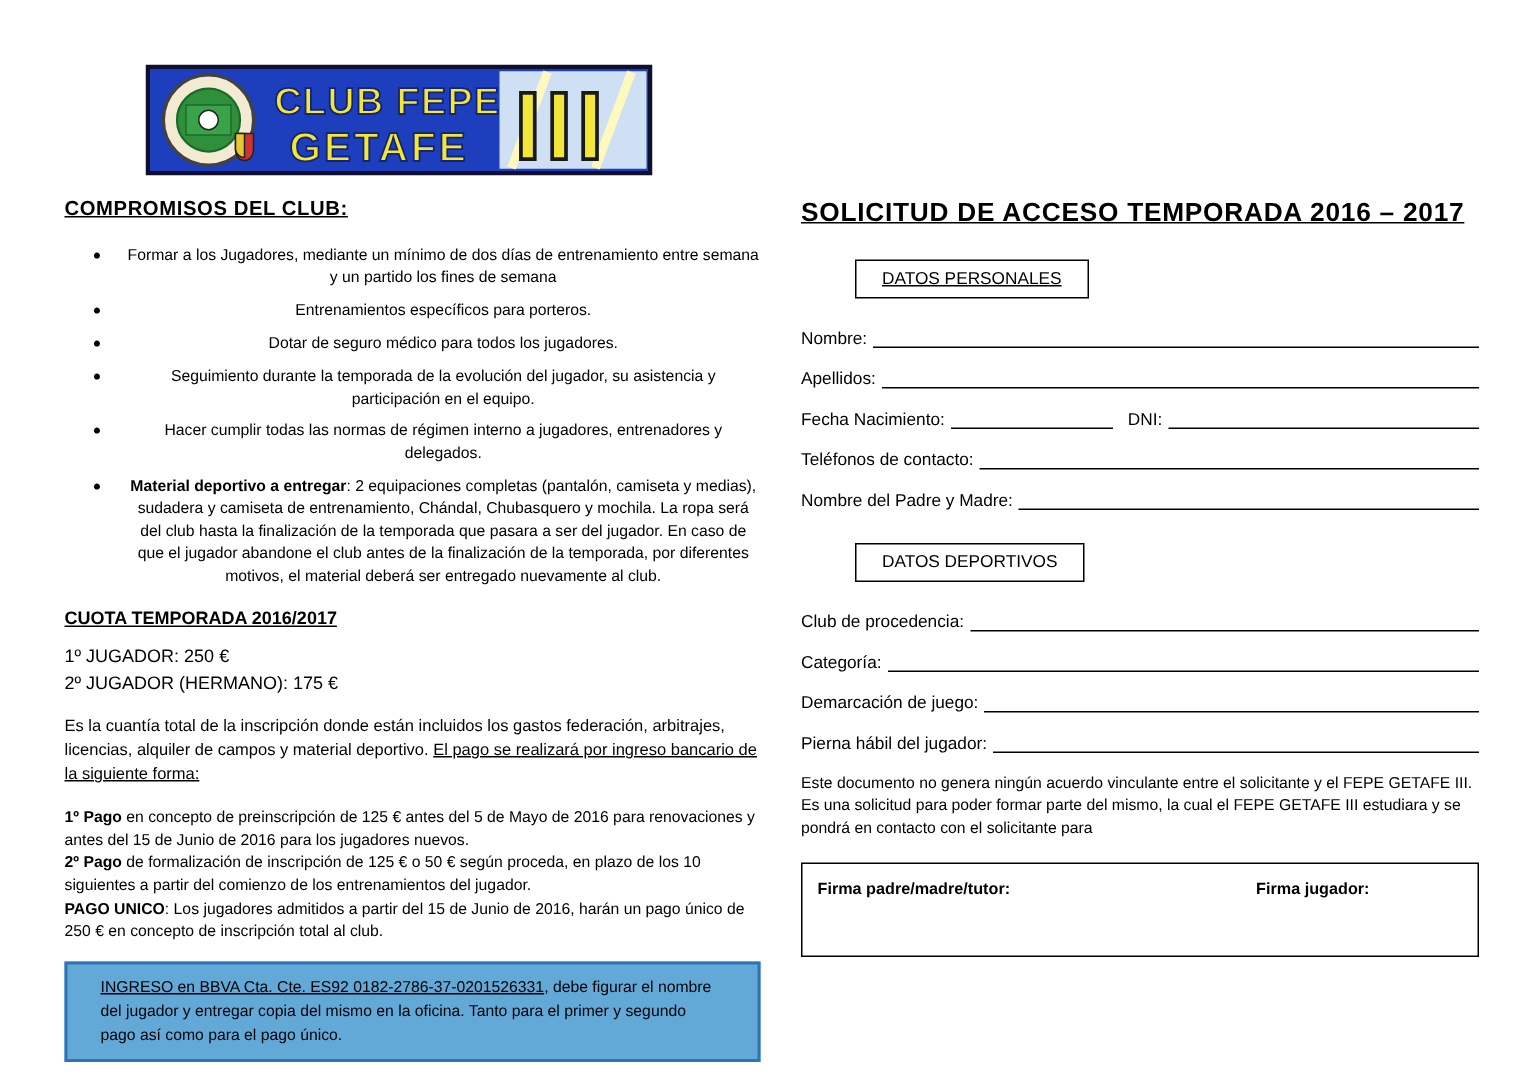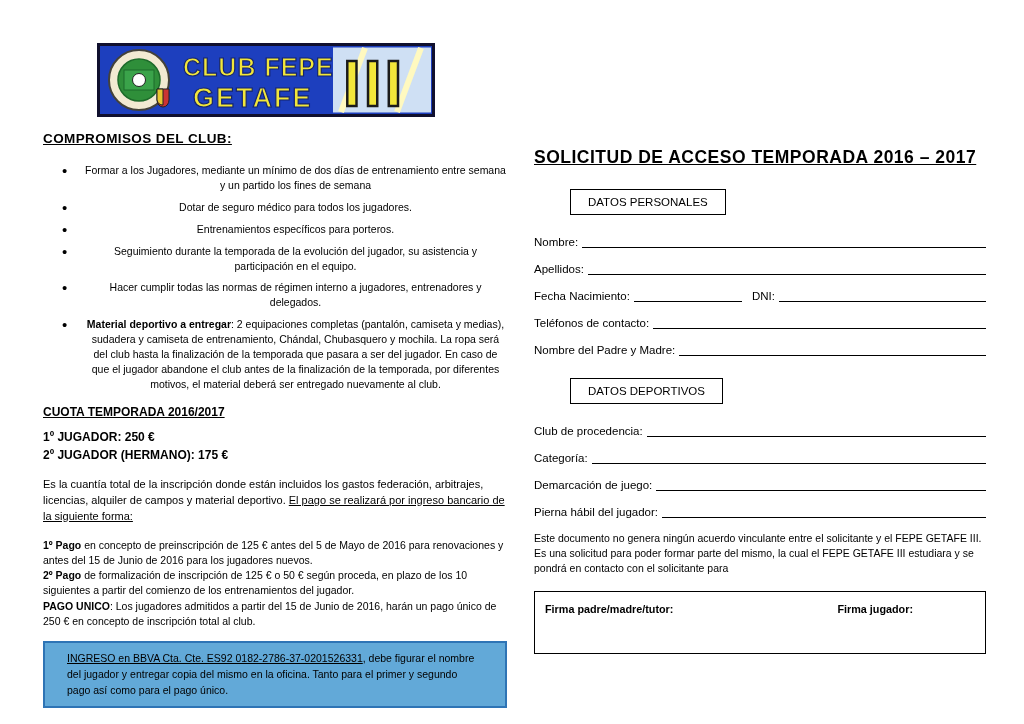--- a/index.html
+++ b/index.html
@@ -18,42 +18,42 @@
   .h-compromisos {
     font-size:13.5px; font-weight:bold; text-decoration:underline; letter-spacing:.4px;
   }
   ul.bullets { list-style:none; margin:17px 0 0 17px; }
   ul.bullets li {
     position:relative; padding-left:24px; margin-bottom:7px;
     font-size:10.5px; line-height:1.42;text-align:center;
   }
   ul.bullets li::before { content:"\2022"; position:absolute; left:2px; top:-3px; font-size:15px; }
   .h-cuota { margin-top:13px; font-size:12px; font-weight:bold; text-decoration:underline; }
-  .prices { margin-top:9px; font-size:12px; font-weight:bold; line-height:1.55; }
+  .prices { margin-top:9px; font-size:12px; font-weight:normal; line-height:1.55; }
   .intro { margin-top:12px; font-size:11px; line-height:1.45; }
   .intro .ul { text-decoration:underline; }
   .pagos { margin-top:13px; font-size:10.5px; line-height:1.45; }
   .info-box {
     margin-top:12px; background:var(--info-box-bg,#62a9d8);
     border:2px solid var(--info-box-border,#2e74b5);
     padding:8px 22px; font-size:10.5px; line-height:1.5;
   }
   .info-box .ul { text-decoration:underline; }
 
   
-  .right-col { position:absolute; left:534px; top:147px; width:452px; }
+  .right-col { position:absolute; left:534px; top:131px; width:452px; }
   .title {
     font-size:17.5px; font-weight:bold; text-decoration:underline;
     letter-spacing:.5px; white-space:nowrap;
   }
   .section-box {
     display:inline-block; border:1.5px solid #000; padding:6px 17px;
     font-size:11.5px; margin-left:36px;
   }
-  .section-box.first { margin-top:21px; }
+  .section-box.first { margin-top:21px;text-decoration:underline; }
   .section-box.second { margin-top:9px; }
   .fields { margin-top:19px; }
   .field { display:flex; align-items:flex-end; margin-bottom:13px; font-size:11.5px; }
   .flabel { white-space:nowrap; padding-right:4px; }
   .fline { flex:1 1 auto; border-bottom:1px solid #000; height:14px; }
   .fline.fixed { flex:0 0 108px; }
   .flabel.mid { margin-left:10px; }
   .disclaimer { margin-top:6px; font-size:10.5px; line-height:1.45; }
   .auth-box {
     margin-top:14px; border:1.5px solid #000; padding:8px 10px 36px 10px;
@@ -86,22 +86,22 @@
       <text x="246" y="63" font-family="Liberation Sans, sans-serif" font-size="64" font-weight="bold" fill="var(--logo-text,#f2e63a)" stroke="#1a1a1a" stroke-width="2.5" letter-spacing="3">III</text>
     </svg>
   </div>
 
   <div class="left-col">
 
     <div class="h-compromisos">COMPROMISOS DEL CLUB:</div>
 
     <ul class="bullets">
       <li><span>Formar a los Jugadores, mediante un mínimo de dos días de entrenamiento entre semana y un partido los fines de semana</span></li>
+      <li><span>Entrenamientos específicos para porteros.</span></li>
       <li><span>Dotar de seguro médico para todos los jugadores.</span></li>
-      <li><span>Entrenamientos específicos para porteros.</span></li>
       <li><span>Seguimiento durante la temporada de la evolución del jugador, su asistencia y participación en el equipo.</span></li>
       <li><span>Hacer cumplir todas las normas de régimen interno a jugadores, entrenadores y delegados.</span></li>
       <li><strong>Material deportivo a entregar</strong><span>: 2 equipaciones completas (pantalón, camiseta y medias), sudadera y camiseta de entrenamiento, Chándal, Chubasquero y mochila. La ropa será del club hasta la finalización de la temporada que pasara a ser del jugador. En caso de que el jugador abandone el club antes de la finalización de la temporada, por diferentes motivos, el material deberá ser entregado nuevamente al club.</span></li>
     </ul>
 
     <div class="h-cuota">CUOTA TEMPORADA 2016/2017</div>
 
     <div class="prices">
       <div>1º JUGADOR: 250 €</div>
       <div>2º JUGADOR (HERMANO): 175 €</div>

